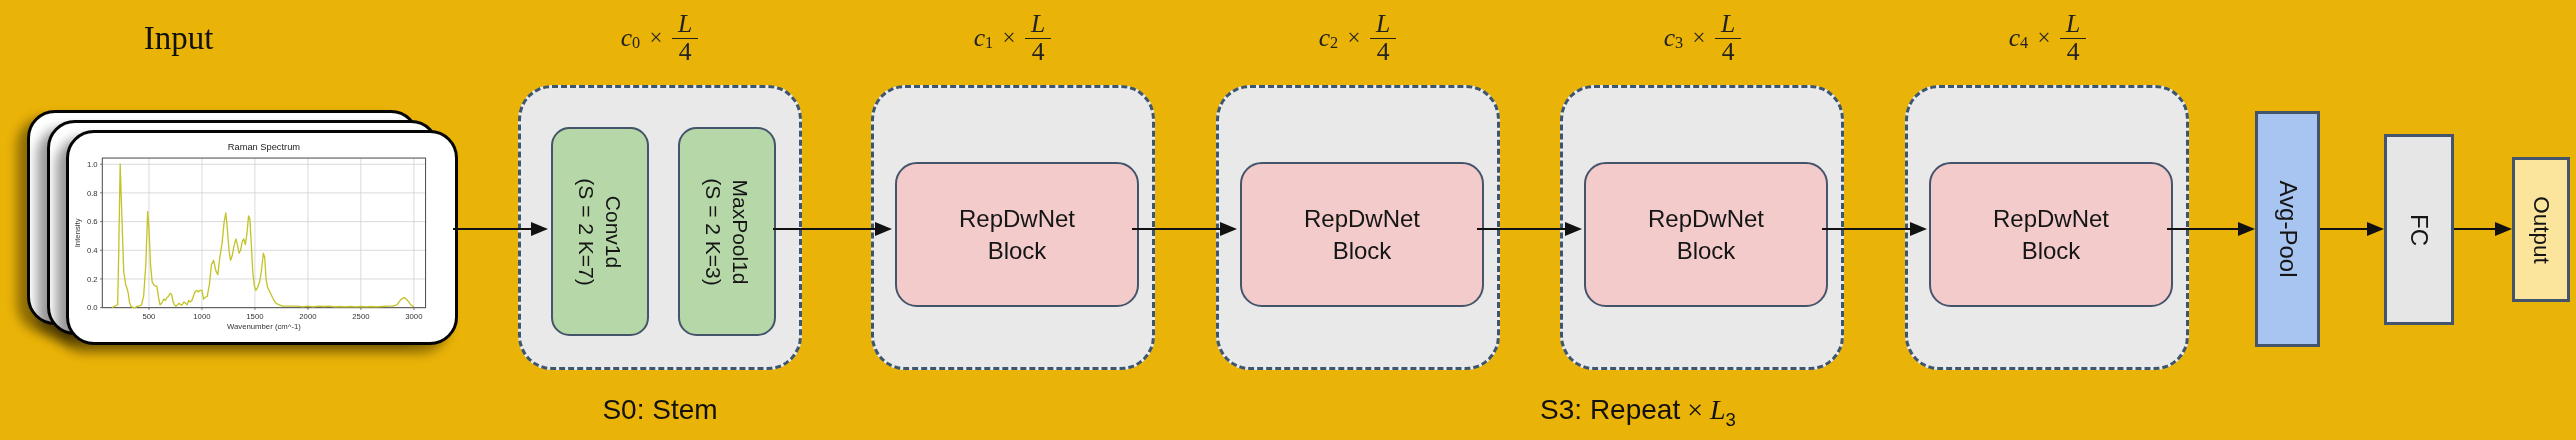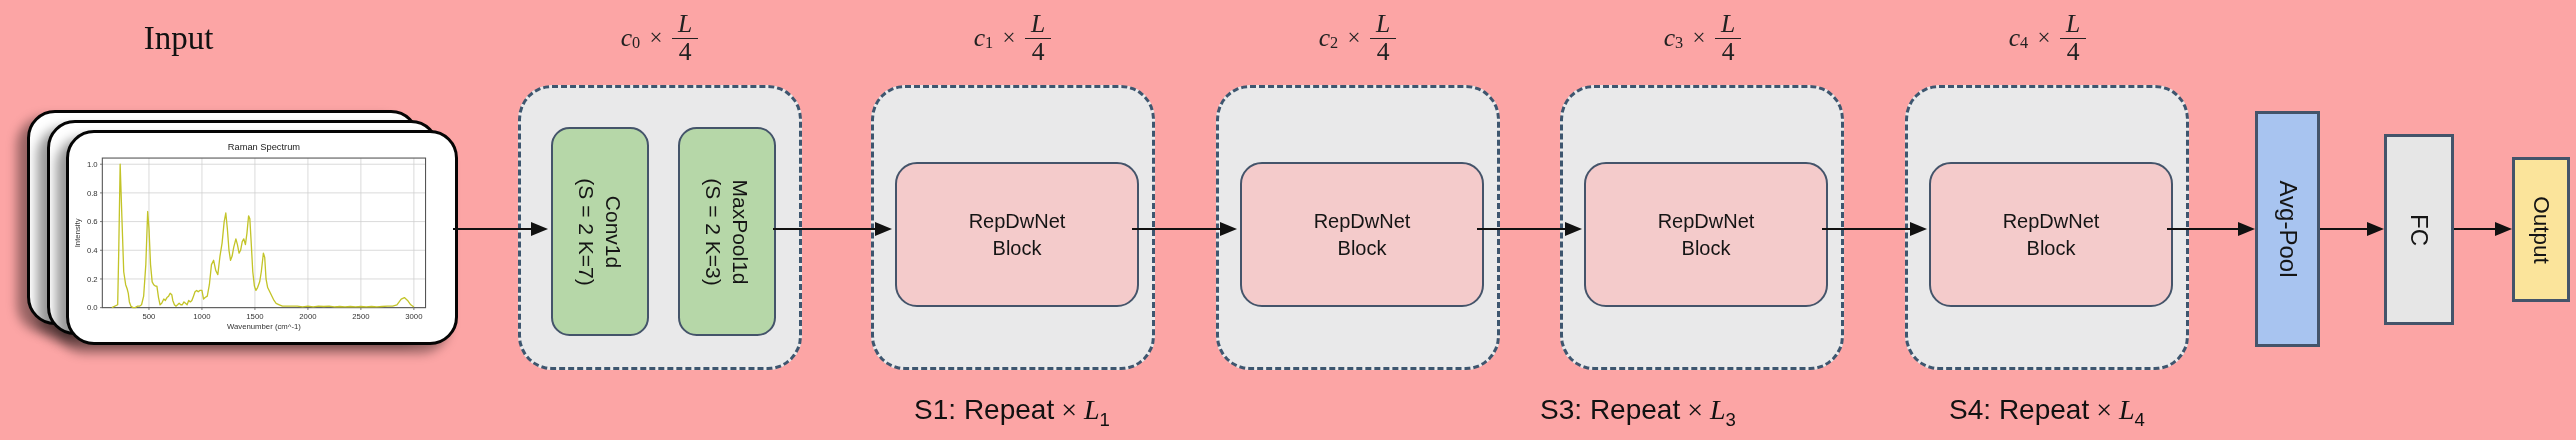--- a/index.html
+++ b/index.html
@@ -1,36 +1,36 @@
 <!DOCTYPE html>
 <html style="font-size:12.4px"><head>
 <meta charset="utf-8">
 <style>
   html,body{margin:0;padding:0;background:#ffffff;}
-  #canvas{position:relative;width:2576px;height:440px;background:#fca5a5;overflow:hidden;
+  #canvas{position:relative;width:2576px;height:440px;background:#eab308;overflow:hidden;
           font-family:"Liberation Sans",sans-serif;color:#1a1a1a;}
 
   
   .input-title{position:absolute;left:62px;top:20px;width:233px;text-align:center;
                font-family:"Liberation Serif",serif;font-size:33px;color:#111;}
   .card{position:absolute;width:386px;height:209px;background:#ffffff;border:3.9px solid #050505;
         border-radius:28px;box-shadow:-9.3px 7.8px 11px rgba(0,0,0,0.40);}
   .card.c-back{left:27px;top:110px;}
   .card.c-mid{left:47px;top:120px;}
   .card.c-front{left:66px;top:130px;}
   .card.c-front svg{position:absolute;left:0;top:0;}
 
   
   .stage{position:absolute;top:85px;width:284px;height:285px;background:#e9e9ea;
          border:3.1px dashed #3d566f;border-radius:34px;box-sizing:border-box;}
   .gbox{position:absolute;top:39px;width:98px;height:209px;background:#b6d7a8;
         border:2.3px solid #44546a;border-radius:18.6px;box-sizing:border-box;}
   .pbox{position:absolute;left:21px;top:74px;width:240px;height:141px;background:#f4cbcb;
         border:2.3px solid #44546a;border-radius:22px;display:flex;flex-direction:column;
-        align-items:center;justify-content:center;font-size:20px;line-height:1.32;color:#151515;}
+        align-items:center;justify-content:center;font-size:24px;line-height:1.32;color:#151515;}
   .vtext{position:absolute;left:50%;top:50%;transform:translate(-50%,-50%) rotate(90deg);
          text-align:center;white-space:nowrap;font-size:21px;line-height:1.3;color:#151515;}
 
   
   .toplabel{position:absolute;top:11px;width:233px;display:flex;align-items:center;
             justify-content:center;font-family:"Liberation Serif",serif;font-size:25.6px;color:#222;}
   .toplabel .mvar{font-style:italic;}
   .toplabel sub{font-size:16.3px;font-style:normal;position:relative;top:4.7px;}
   .toplabel .mtimes{margin:0 9.3px;font-size:23px;}
   .frac{display:inline-flex;flex-direction:column;align-items:center;line-height:1.05;}
@@ -126,38 +126,38 @@
         <div>(S = 2  K=7)</div>
       </div>
     </div>
     <div class="gbox" style="left:157px;">
       <div class="vtext">
         <div>MaxPool1d</div>
         <div>(S = 2  K=3)</div>
       </div>
     </div>
   </div>
+  <div class="bottomlabel" style="left:505px;">
+    <span>S0: Stem</span>
+  </div>
 
   <div class="toplabel" style="left:896px;">
     <span class="mvar">c</span>
       <sub>1</sub>
       <span class="mtimes">×</span>
       <span class="frac">
         <span class="num">L</span>
         <span class="den">4</span>
       </span>
   </div>
   <div class="stage" style="left:871px;">
     <div class="pbox">
       <div>RepDwNet</div>
       <div>Block</div>
     </div>
-  </div>
-  <div class="bottomlabel" style="left:857px;">
-    <span>S1: Repeat</span><span class="ltimes"> × </span><span class="lvar">L</span><sub>1</sub>
   </div>
 
   <div class="toplabel" style="left:1241px;">
     <span class="mvar">c</span>
       <sub>2</sub>
       <span class="mtimes">×</span>
       <span class="frac">
         <span class="num">L</span>
         <span class="den">4</span>
       </span>
@@ -195,23 +195,20 @@
       <span class="frac">
         <span class="num">L</span>
         <span class="den">4</span>
       </span>
   </div>
   <div class="stage" style="left:1905px;">
     <div class="pbox">
       <div>RepDwNet</div>
       <div>Block</div>
     </div>
-  </div>
-  <div class="bottomlabel" style="left:1892px;">
-    <span>S4: Repeat</span><span class="ltimes"> × </span><span class="lvar">L</span><sub>4</sub>
   </div>
 
   <div class="tailbox" id="avgpool">
     <div class="vtext">Avg-Pool</div>
   </div>
   <div class="tailbox" id="fcbox">
     <div class="vtext">FC</div>
   </div>
   <div class="tailbox" id="outputbox">
     <div class="vtext" style="font-size:22.5px;">Output</div>

